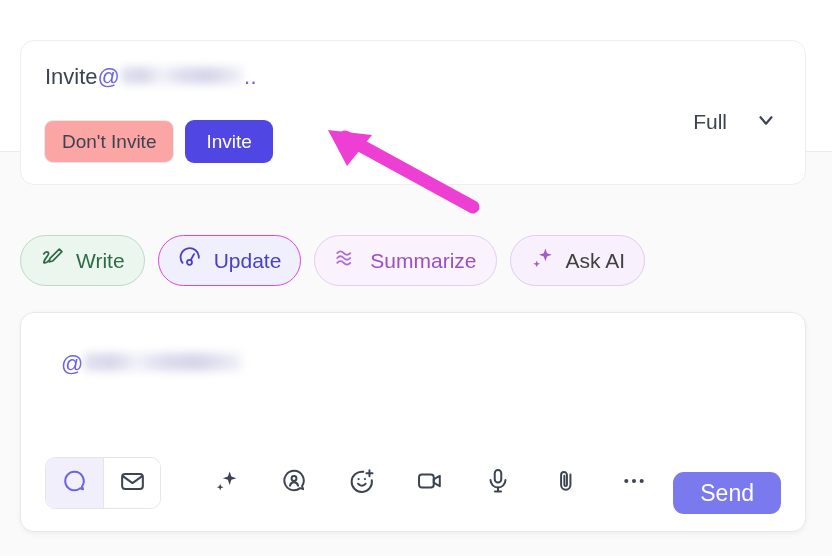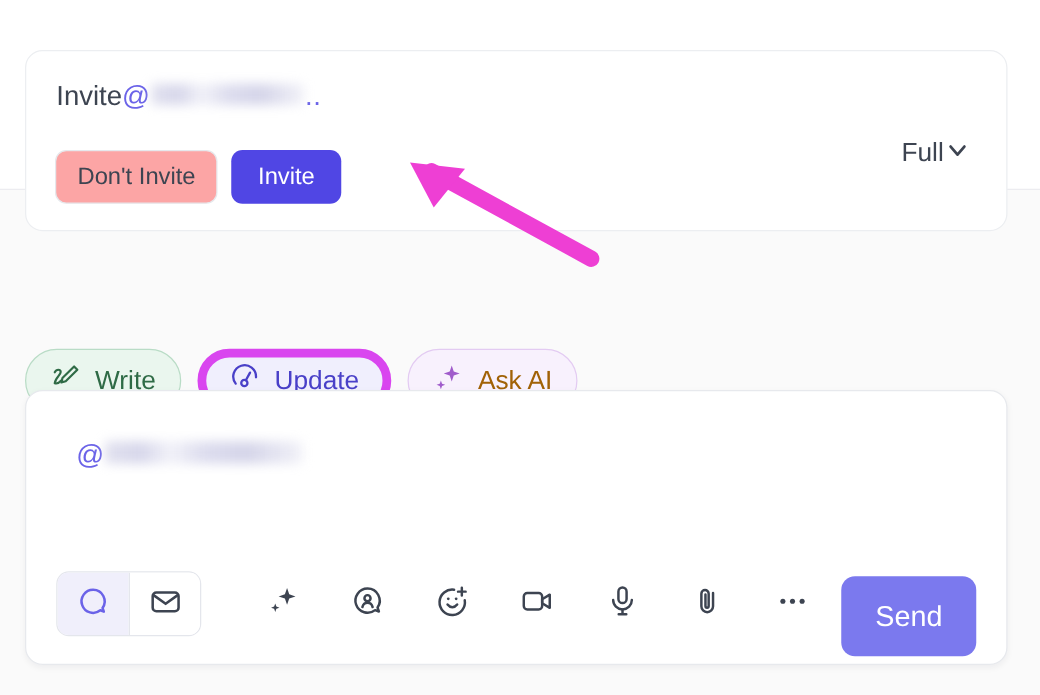--- a/index.html
+++ b/index.html
@@ -98,21 +98,21 @@
     cursor: pointer;
     display: flex;
     align-items: center;
   }
 
   .scope-select {
     position: absolute;
     right: 28px; top: 68px;
     display: flex;
     align-items: center;
-    gap: 0;
+    gap: 28px;
     cursor: pointer;
   }
   .scope-label { font-size: 21px; color: #3d4451; }
 
   
   .pill-row {
     position: absolute;
     left: 20px; top: 235px;
     display: flex;
     gap: 13px;
@@ -122,28 +122,27 @@
   .pill {
     height: 51px;
     padding: 0 19px;
     border-radius: 26px;
     display: flex;
     align-items: center;
     gap: 10px;
     font-size: 21px;
     cursor: pointer;
     background: #ffffff;
-    margin-top: 44px;
   }
   .pill-label { line-height: 1; }
 
   .pill-write    { background: #eaf6ee; border: 1px solid #b9dcc6; color: #2f6b46; }
-  .pill-update   { background: #f0effd; border: 7px solid #d946ef; color: #4940c8; }
+  .pill-update   { background: #f0effd; border: 1px solid #d946ef; color: #4940c8; }
   .pill-summarize{ background: #faf2fd; border: 1px solid #e6cdf4; color: #9a4fc4; }
-  .pill-askai    { background: #f8f1fd; border: 1px solid #e3cbf2; color: #a16207; }
+  .pill-askai    { background: #f8f1fd; border: 1px solid #e3cbf2; color: #404040; }
 
   
   .composer {
     position: absolute;
     left: 20px; top: 312px;
     width: 786px;
     height: 220px;
     background: #ffffff;
     border: 1px solid #e7e9ed;
     border-radius: 14px;
@@ -196,21 +195,21 @@
   .tool-icons {
     display: flex;
     align-items: center;
     gap: 40px;
     margin-left: 52px;
   }
   .tool-icon { cursor: pointer; display: flex; align-items: center; justify-content: center; }
 
   .btn-send {
     margin-left: auto;
-    height: 64px;
+    height: 42px;
     padding: 0 27px;
     background: #7b79ee;
     border: none;
     border-radius: 11px;
     color: #ffffff;
     font-size: 23px;
     font-family: inherit;
     cursor: pointer;
     display: flex;
     align-items: center;
@@ -277,20 +276,30 @@
     <span>
       <svg width="26" height="26" viewBox="0 0 24 24" fill="none" stroke="#4940c8" stroke-width="1.7" stroke-linecap="round" stroke-linejoin="round">
         <path d="M4.2 16.5A8.4 8.4 0 1 1 19.2 11.8"></path>
         <path d="M14.8 8.4L11.7 14"></path>
         <circle cx="10.6" cy="16" r="2.3"></circle>
       </svg>
     </span>
     <span class="pill-label">Update</span>
   </div>
 
+  <div class="pill pill-summarize">
+    <span>
+      <svg width="26" height="26" viewBox="0 0 24 24" fill="none" stroke="#b06ad6" stroke-width="1.7" stroke-linecap="round">
+        <path d="M3 7.5c2-2.2 4-2.2 6 0s4 2.2 6 0"></path>
+        <path d="M3 12c2-2.2 4-2.2 6 0s4 2.2 6 0"></path>
+        <path d="M3 16.5c2-2.2 4-2.2 6 0s4 2.2 6 0"></path>
+      </svg>
+    </span>
+    <span class="pill-label">Summarize</span>
+  </div>
 
   <div class="pill pill-askai">
     <span>
       <svg width="26" height="26" viewBox="0 0 24 24" fill="#a05ccb">
         <path d="M14.2 3.2l1.5 4.4 4.4 1.5-4.4 1.5-1.5 4.4-1.5-4.4-4.4-1.5 4.4-1.5z"></path>
         <path d="M6.2 14.2l.85 2.35 2.35.85-2.35.85-.85 2.35-.85-2.35L3 17.4l2.35-.85z"></path>
       </svg>
     </span>
     <span class="pill-label">Ask AI</span>
   </div>

